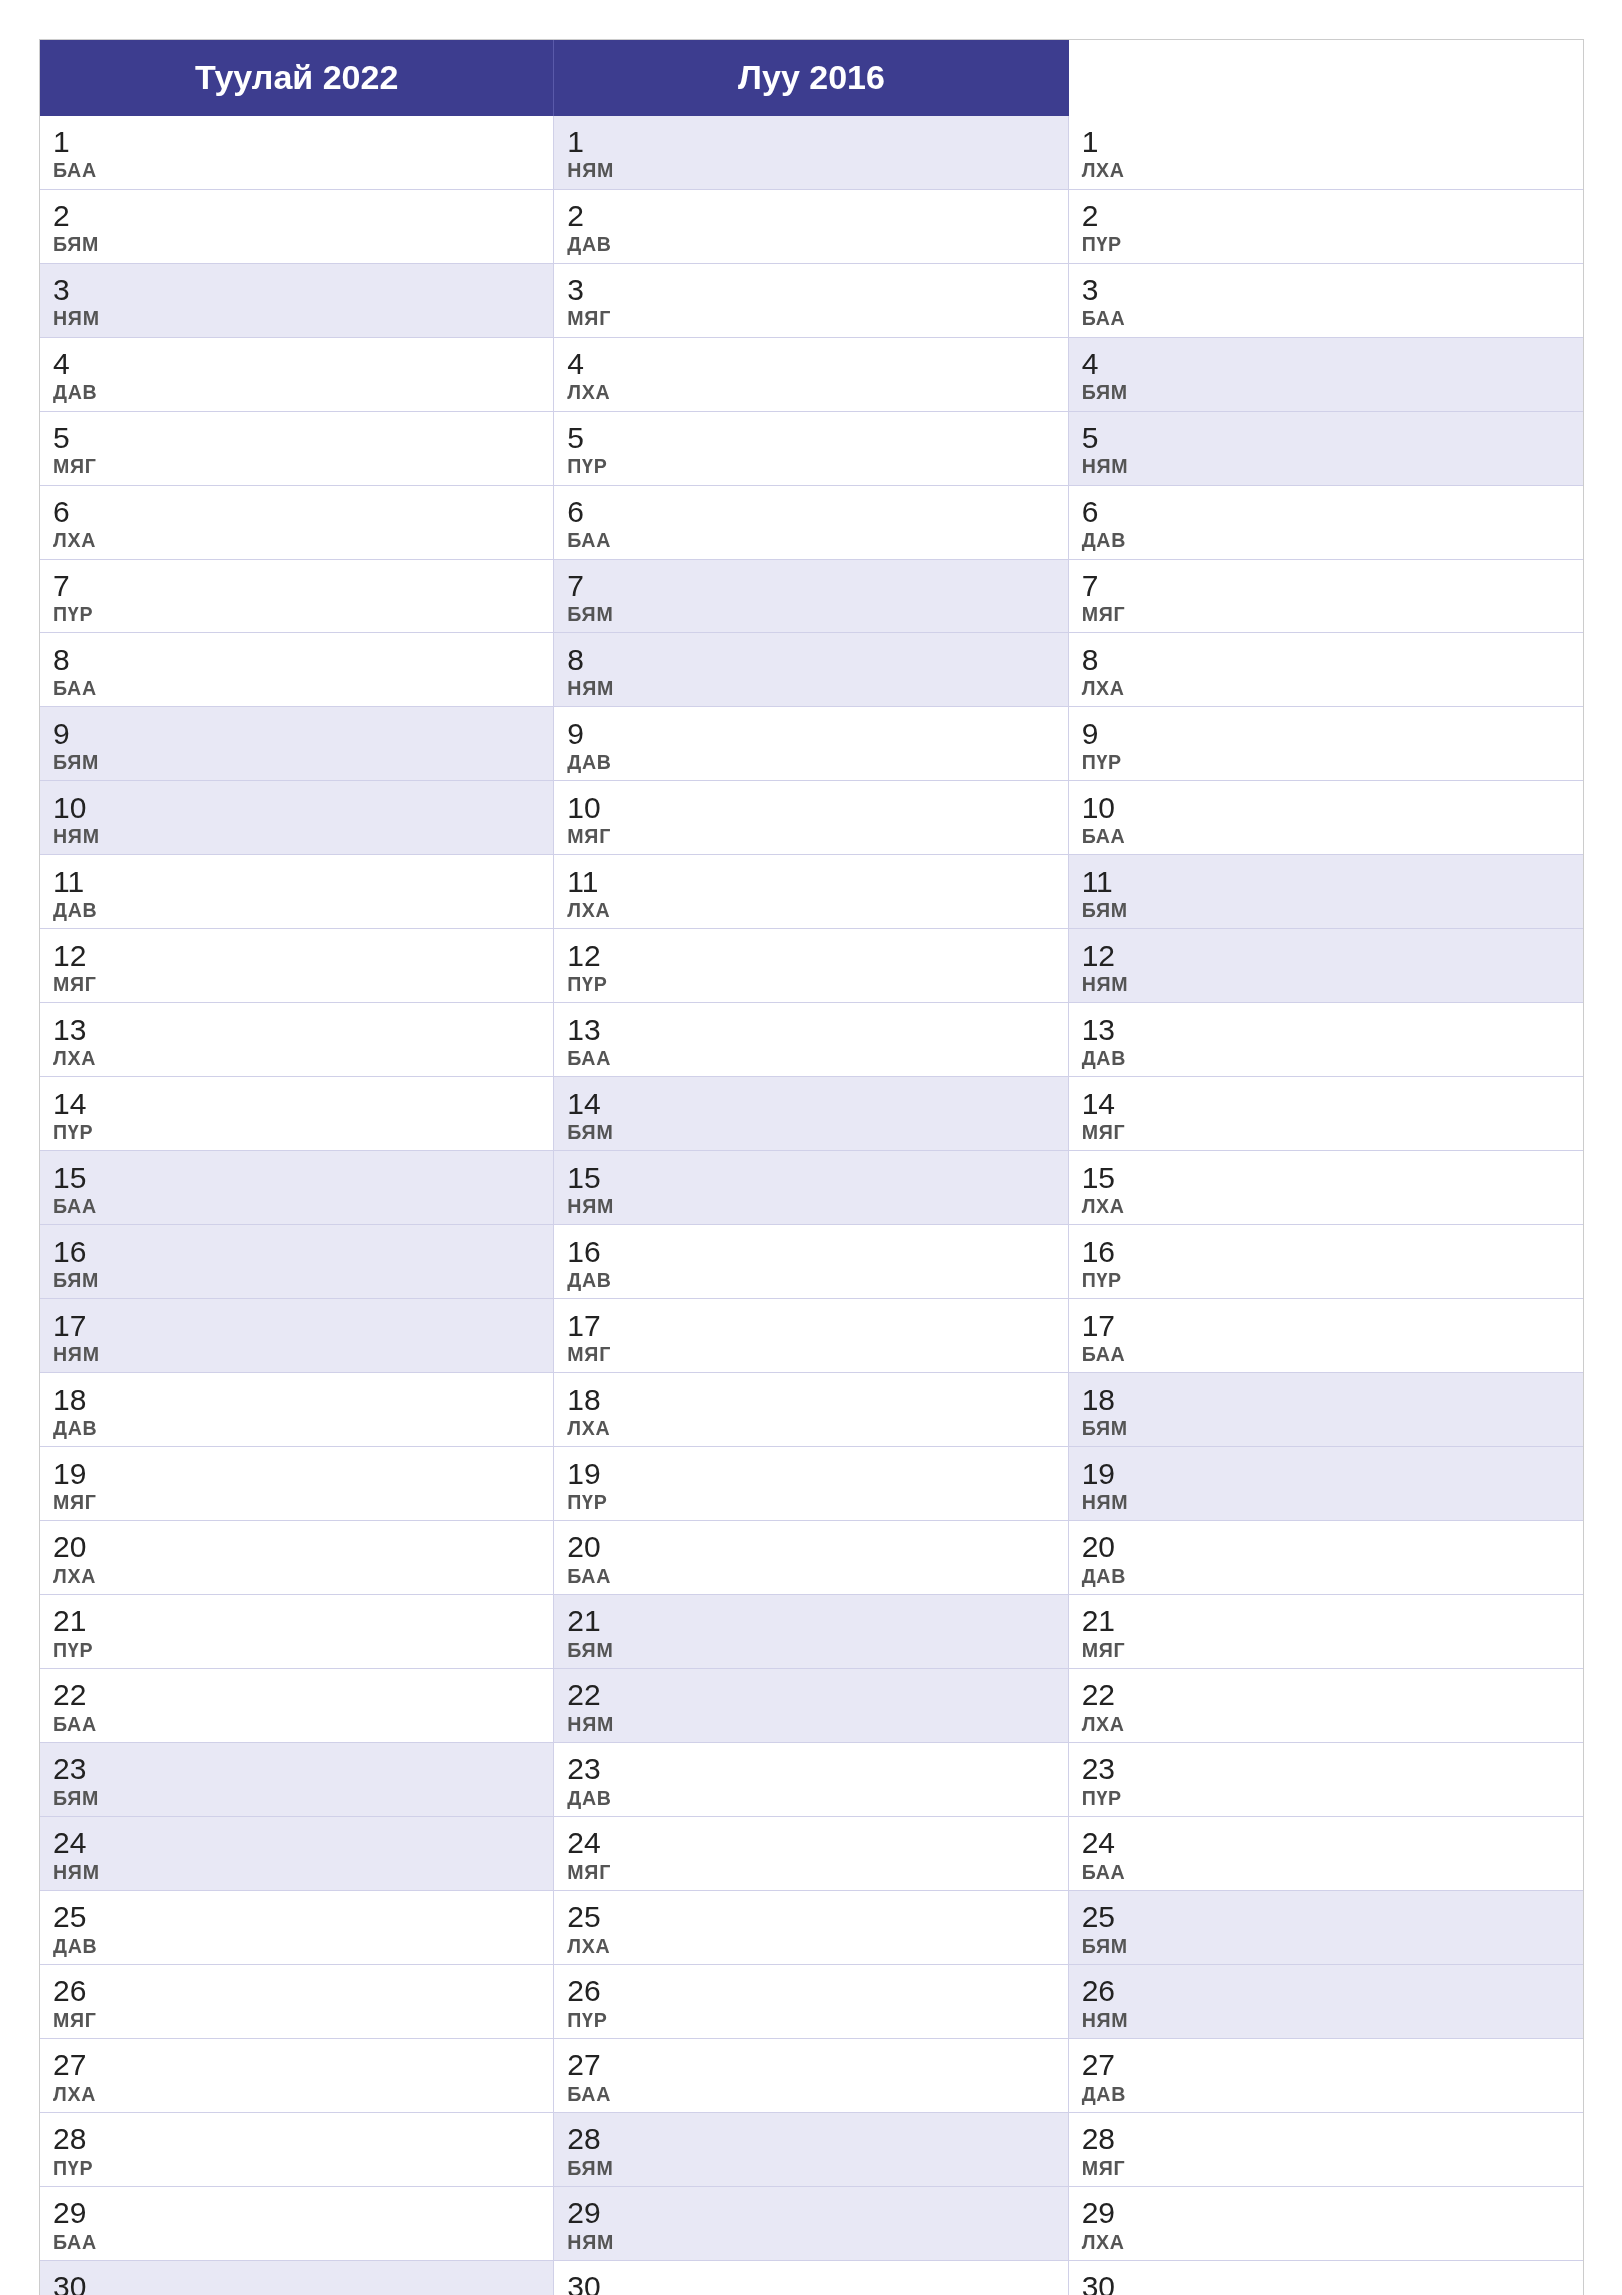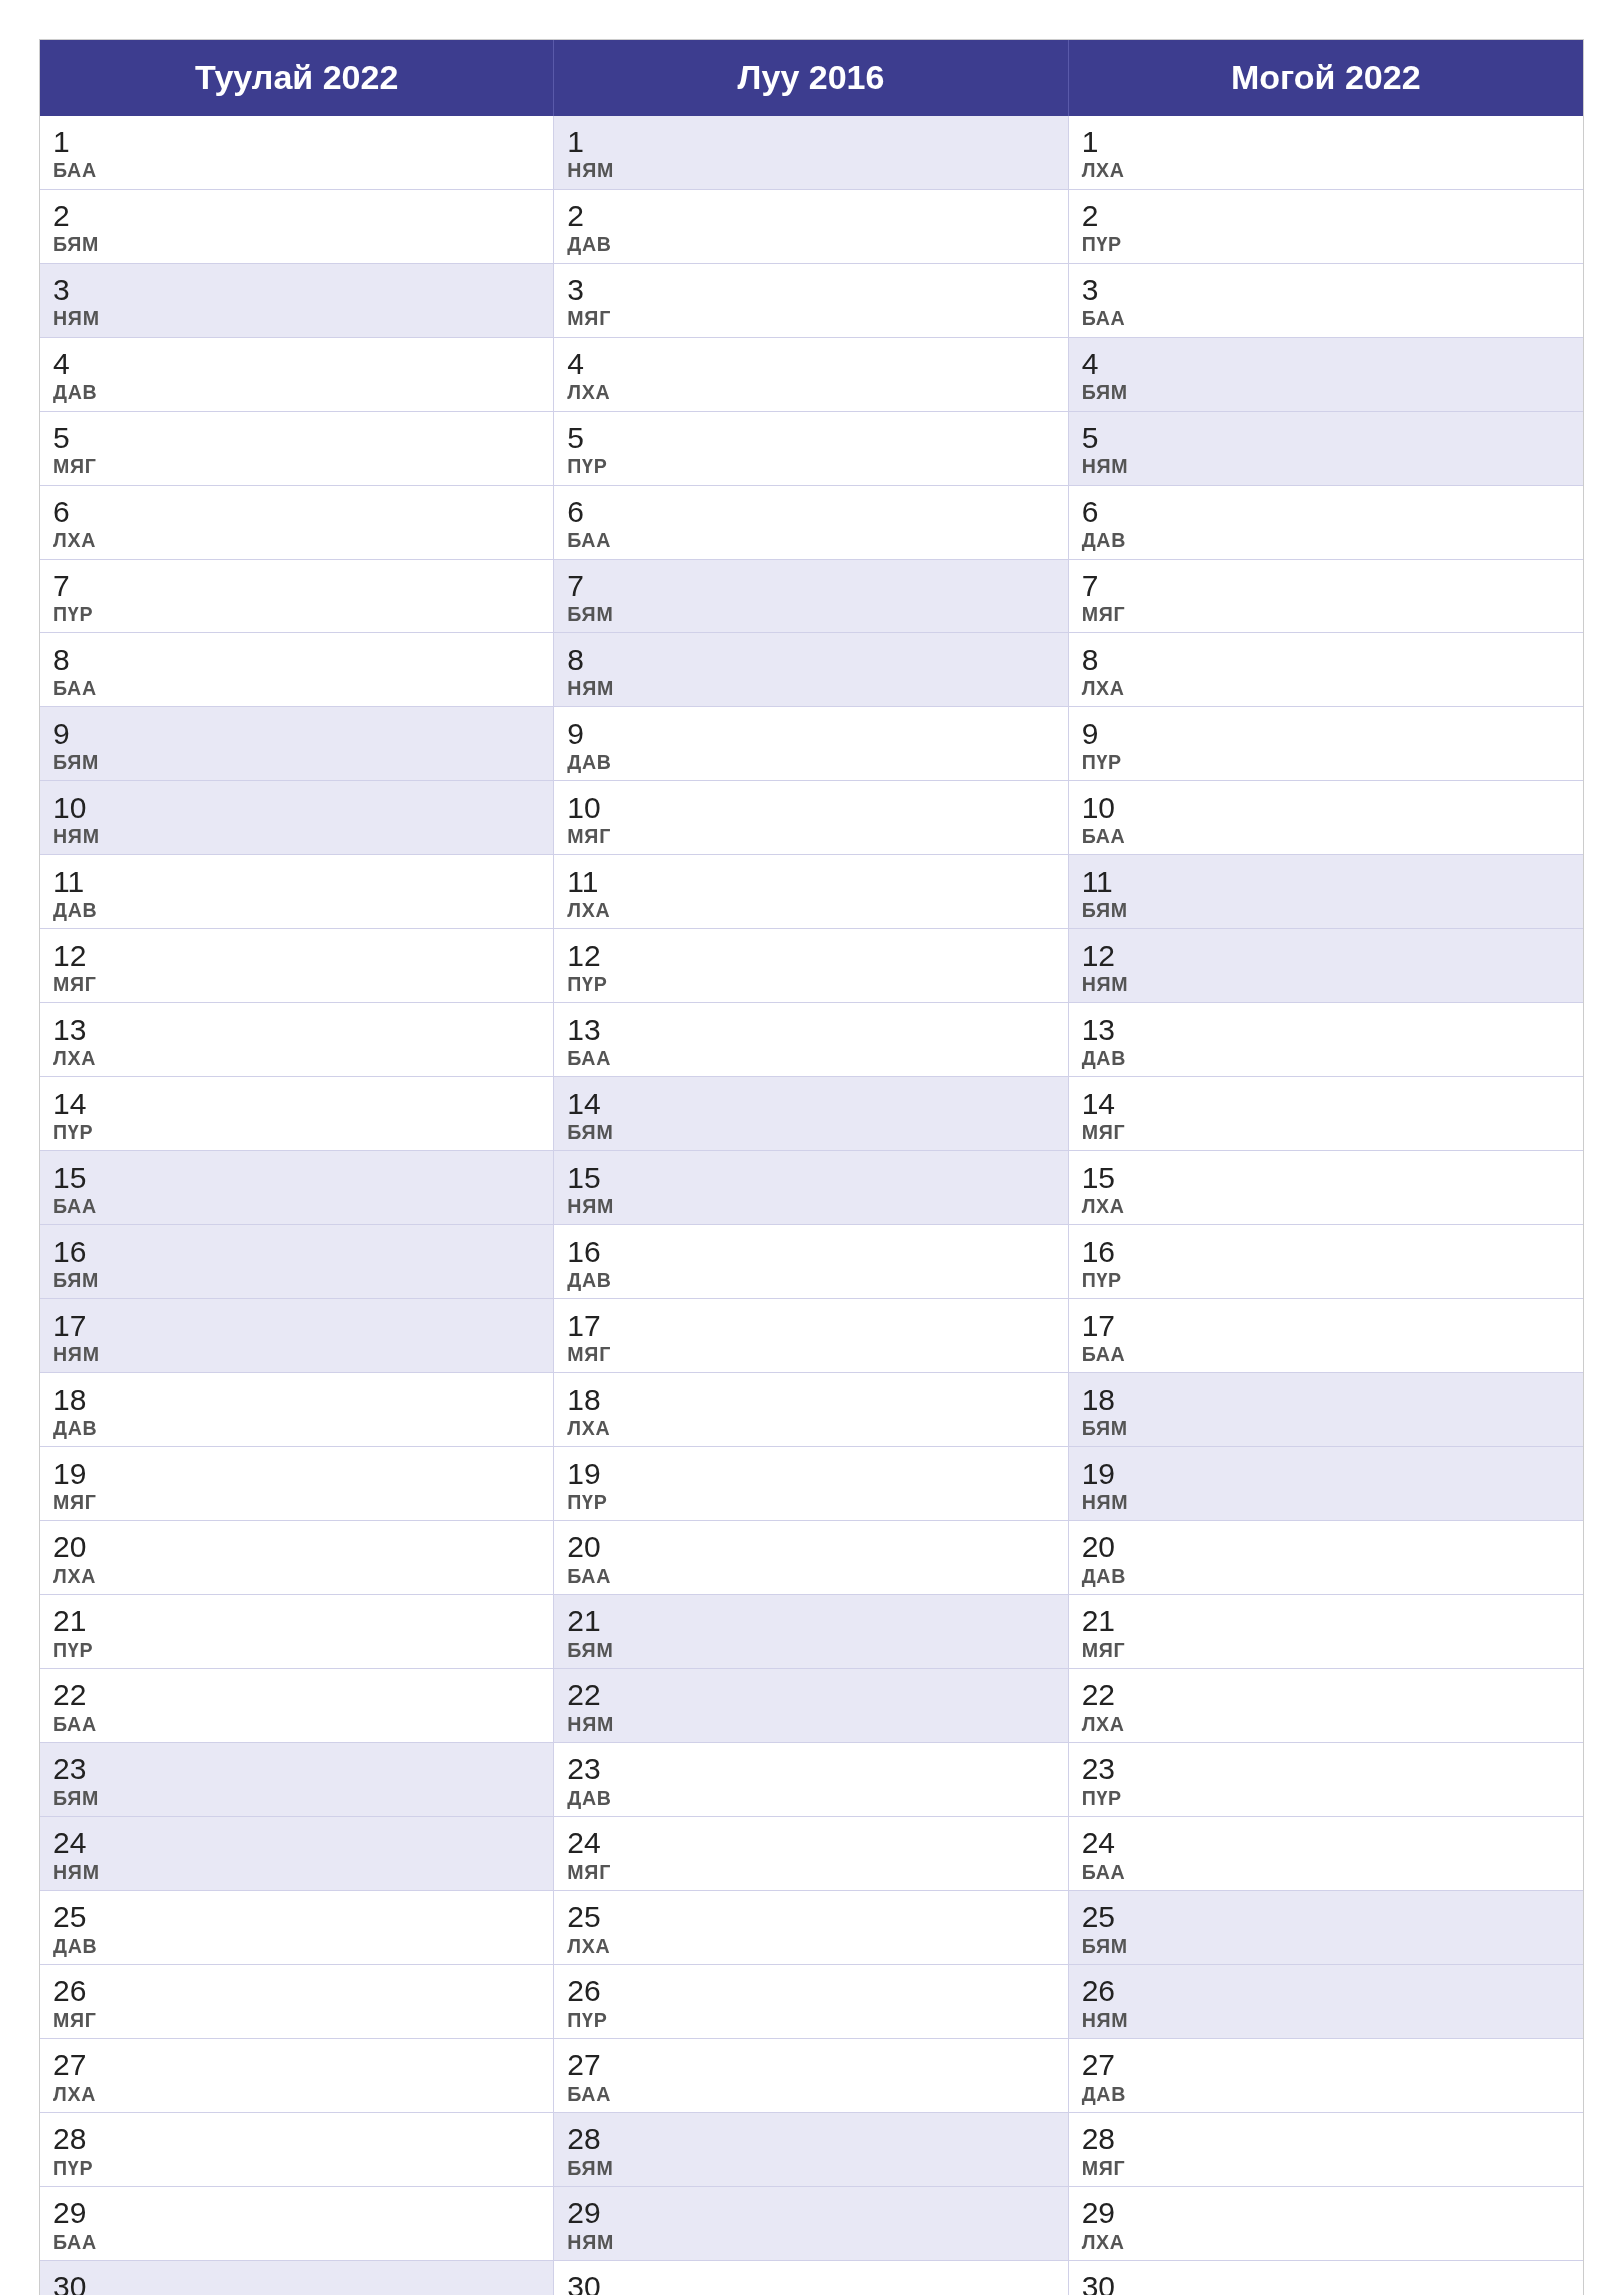--- a/index.html
+++ b/index.html
@@ -59,21 +59,20 @@
       letter-spacing: 0.7px;
     }
   </style>
 </head>
 <body>
 
 <div class="calendar-container">
   <div class="header-row">
   <div class="header-cell">Туулай 2022</div>
       <div class="header-cell">Луу 2016</div>
-      <div class="header-cell">Могой 2022</div>
     </div>
   <div class="days-grid">
   <div class="day-cell">
         <div class="day-number">1</div>
         <div class="day-label">БАА</div>
       </div>
       <div class="day-cell highlighted">
         <div class="day-number">1</div>
         <div class="day-label">НЯМ</div>
       </div>

